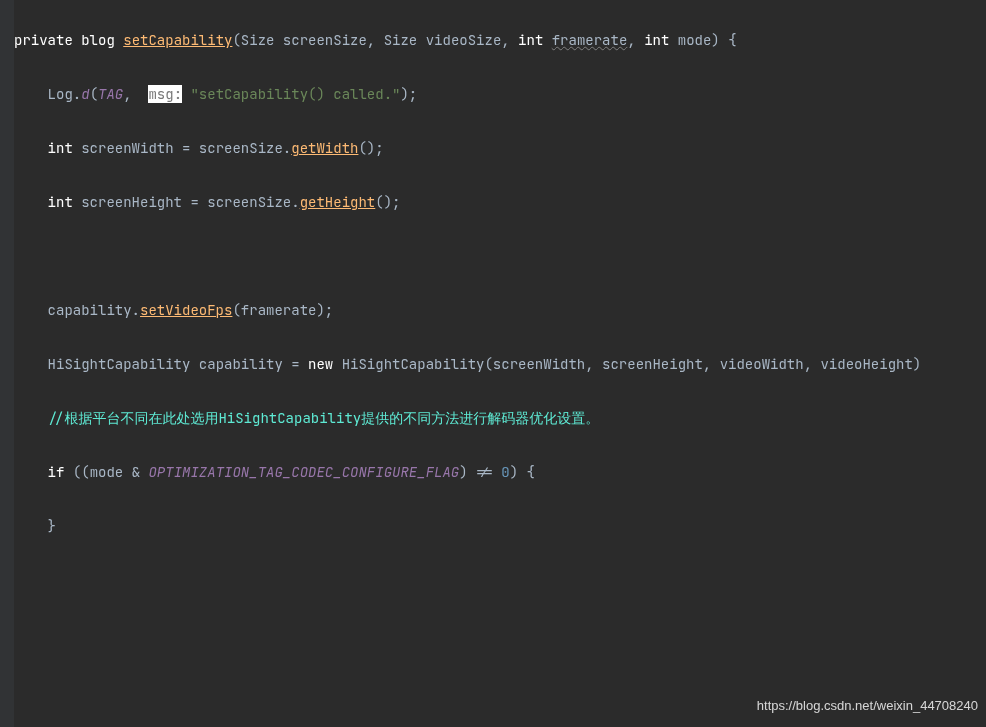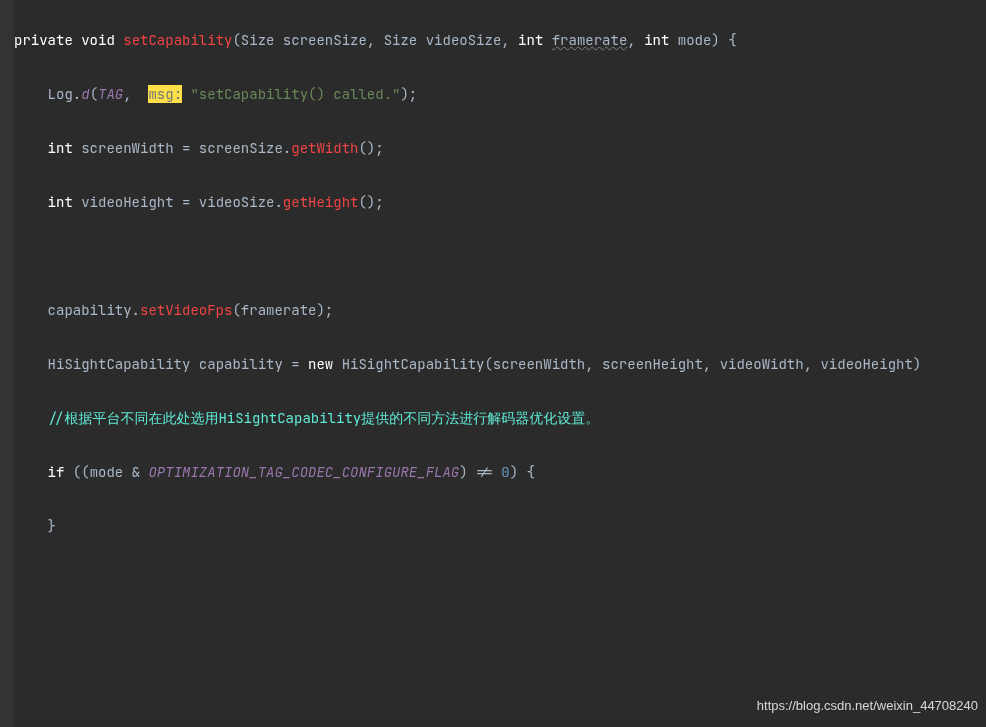--- a/index.html
+++ b/index.html
@@ -28,48 +28,48 @@
       white-space: pre;
       overflow: hidden;
       flex: 1;
     }
     .line {
       height: 27px;
       line-height: 27px;
       padding-left: 0;
     }
     .kw { color: #ffffff; }
-    .method { color: #ef4444; }
+    .method { color: #fdba74; text-decoration: underline; }
     .underline { text-decoration: underline wavy #808080; text-decoration-thickness: 1px; }
     .static { color: #9876aa; font-style: italic; }
     .str { color: #6a8759; }
     .num { color: #6897bb; }
     .comment { color: #5eead4; }
-    .hint { color: #787878; background: #fde047; font-style: normal; }
+    .hint { color: #787878; background: #ffffff; font-style: normal; }
     .watermark {
       position: absolute;
       bottom: 8px;
       right: 8px;
       color: #e8e8e8;
       font-size: 13px;
       font-family: Arial, sans-serif;
       opacity: 0.9;
       text-align: right;
     }
   </style>
 </head>
 <body>
 
 <div class="editor">
   <div class="gutter"></div>
   <div class="code">
-<div class="line"><span class="kw">private</span> <span class="kw">void</span> <span class="method">setCapability</span>(<span>Size</span> <span>screenSize</span>, <span>Size</span> <span>videoSize</span>, <span class="kw">int</span> <span class="underline">framerate</span>, <span class="kw">int</span> <span>mode</span>) {</div>
+<div class="line"><span class="kw">private</span> <span class="kw">blog</span> <span class="method">setCapability</span>(<span>Size</span> <span>screenSize</span>, <span>Size</span> <span>videoSize</span>, <span class="kw">int</span> <span class="underline">framerate</span>, <span class="kw">int</span> <span>mode</span>) {</div>
 <div class="line">    <span>Log.</span><span class="static">d</span>(<span class="static">TAG</span>,  <span class="hint">msg:</span> <span class="str">"setCapability() called."</span>);</div>
 <div class="line">    <span class="kw">int</span> <span>screenWidth</span><span> = </span><span>screenSize.</span><span class="method">getWidth</span>();</div>
-<div class="line">    <span class="kw">int</span> <span>videoHeight</span><span> = </span><span>videoSize.</span><span class="method">getHeight</span>();</div>
+<div class="line">    <span class="kw">int</span> <span>screenHeight</span><span> = </span><span>screenSize.</span><span class="method">getHeight</span>();</div>
 <div class="line"></div>
 <div class="line">    <span>capability.</span><span class="method">setVideoFps</span>(<span>framerate</span>);</div>
 <div class="line">    <span>HiSightCapability</span> <span>capability</span> = <span class="kw">new</span> <span>HiSightCapability</span>(<span>screenWidth, screenHeight, videoWidth, videoHeight</span>)</div>
 <div class="line">    <span class="comment">//根据平台不同在此处选用HiSightCapability提供的不同方法进行解码器优化设置。</span></div>
 <div class="line">    <span class="kw">if</span> ((<span>mode</span> &amp; <span class="static">OPTIMIZATION_TAG_CODEC_CONFIGURE_FLAG</span>) != <span class="num">0</span>) {</div>
 <div class="line">    }</div>
 
 
 
 

